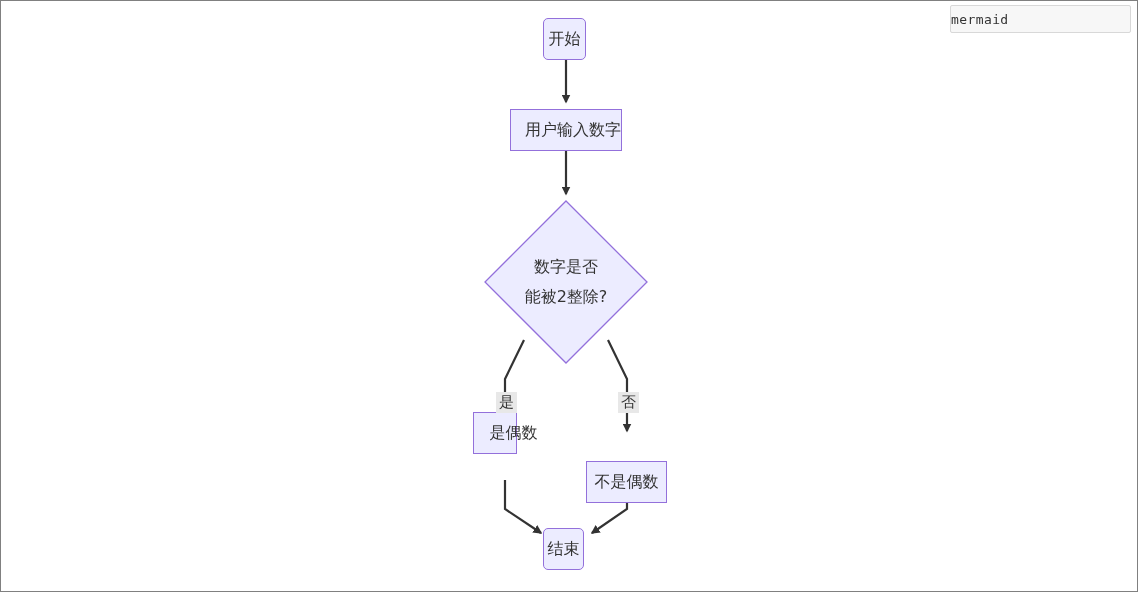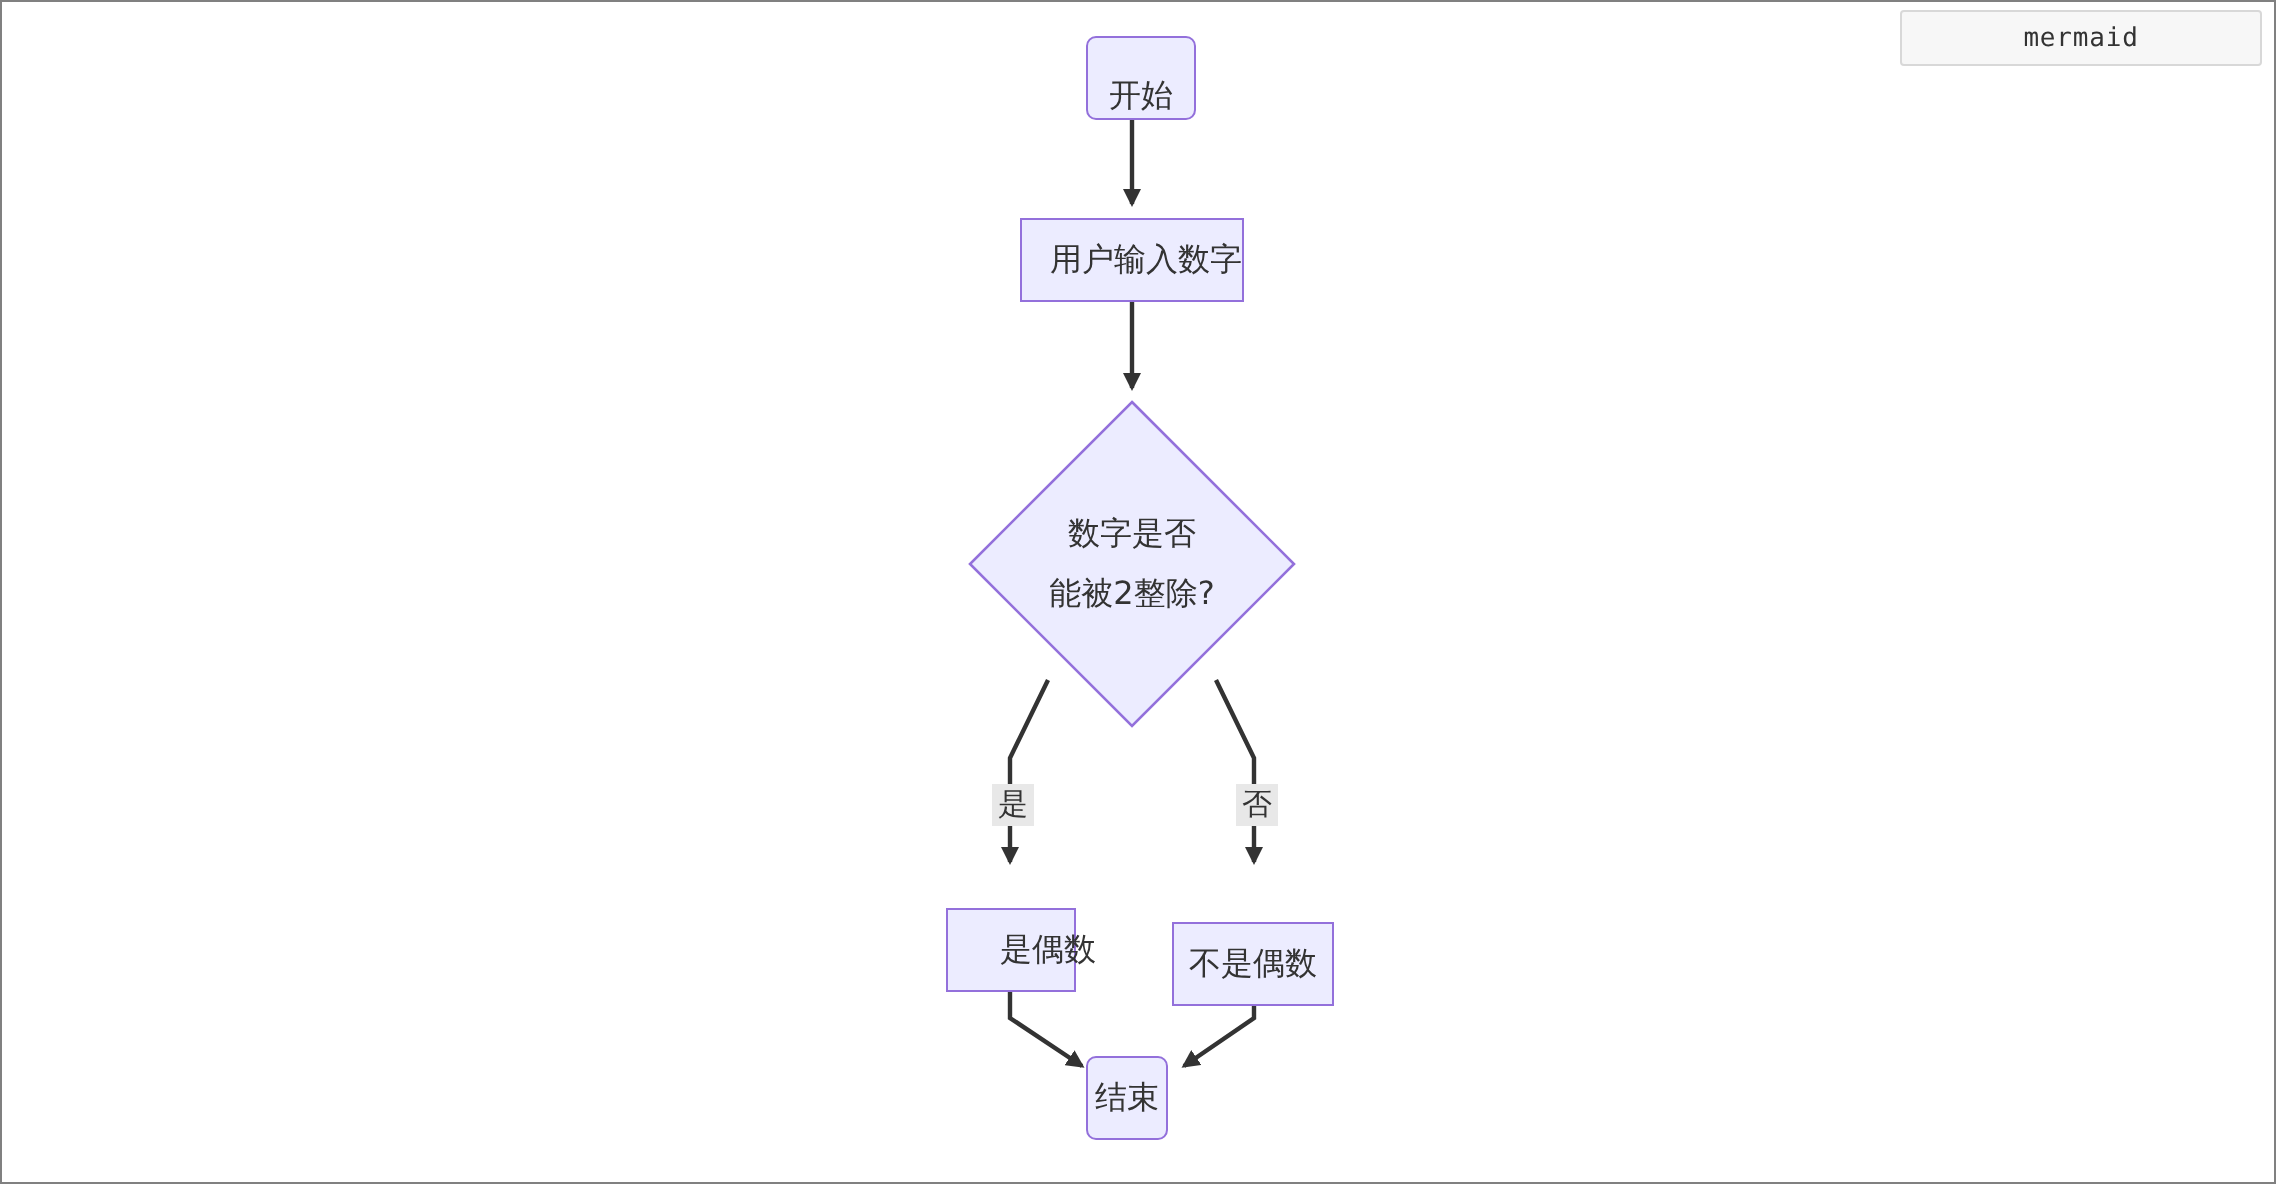--- a/index.html
+++ b/index.html
@@ -29,21 +29,21 @@
     left: 949px;
     top: 4px;
     width: 181px;
     height: 28px;
     box-sizing: border-box;
     background: #f7f7f7;
     border: 1px solid #d8d8d8;
     border-radius: 2px;
     display: flex;
     align-items: center;
-    justify-content: center;
+    justify-content: flex-start;
     font-family: "DejaVu Sans Mono", "Liberation Mono", monospace;
     font-size: 13px;
     color: #333333;
     letter-spacing: 0.4px;
   }
   #diagram-canvas {
     position: absolute;
     left: 0;
     top: 0;
     width: 1138px;
@@ -136,34 +136,34 @@
 
       <g>
         <path d="M626,479 L626,508 L591,532" fill="none" stroke="#333333" stroke-width="2.2" marker-end="url(#arrowhead)"></path>
       </g>
 
       <g>
         <polygon points="565,200 646,281 565,362 484,281" fill="#ECECFF" stroke="#9370DB" stroke-width="1.3"></polygon>
       </g>
     </svg>
 
-    <div class="node-box node-rounded" style="left:542px; top:17px; width:55px; height:42px;align-items:flex-end;">
+    <div class="node-box node-rounded" style="left:542px; top:17px; width:43px; height:42px;">
       <span>开始</span>
     </div>
 
     <div class="node-box" style="left:509px; top:108px; width:112px; height:42px;justify-content:flex-end;">
       <span>用户输入数字</span>
     </div>
 
     <div class="node-diamond-label" style="left:484px; top:251px; width:162px; height:60px;">
       <span>数字是否</span>
       <span>能被2整除?</span>
     </div>
 
-    <div class="node-box" style="left:472px; top:453px; width:65px; height:42px;padding-left:37px;">
+    <div class="node-box" style="left:472px; top:411px; width:44px; height:42px;padding-left:37px;">
       <span>是偶数</span>
     </div>
 
     <div class="node-box" style="left:585px; top:460px; width:81px; height:42px;align-items:center;">
       <span>不是偶数</span>
     </div>
 
     <div class="node-box node-rounded" style="left:542px; top:527px; width:41px; height:42px;">
       <span>结束</span>
     </div>

